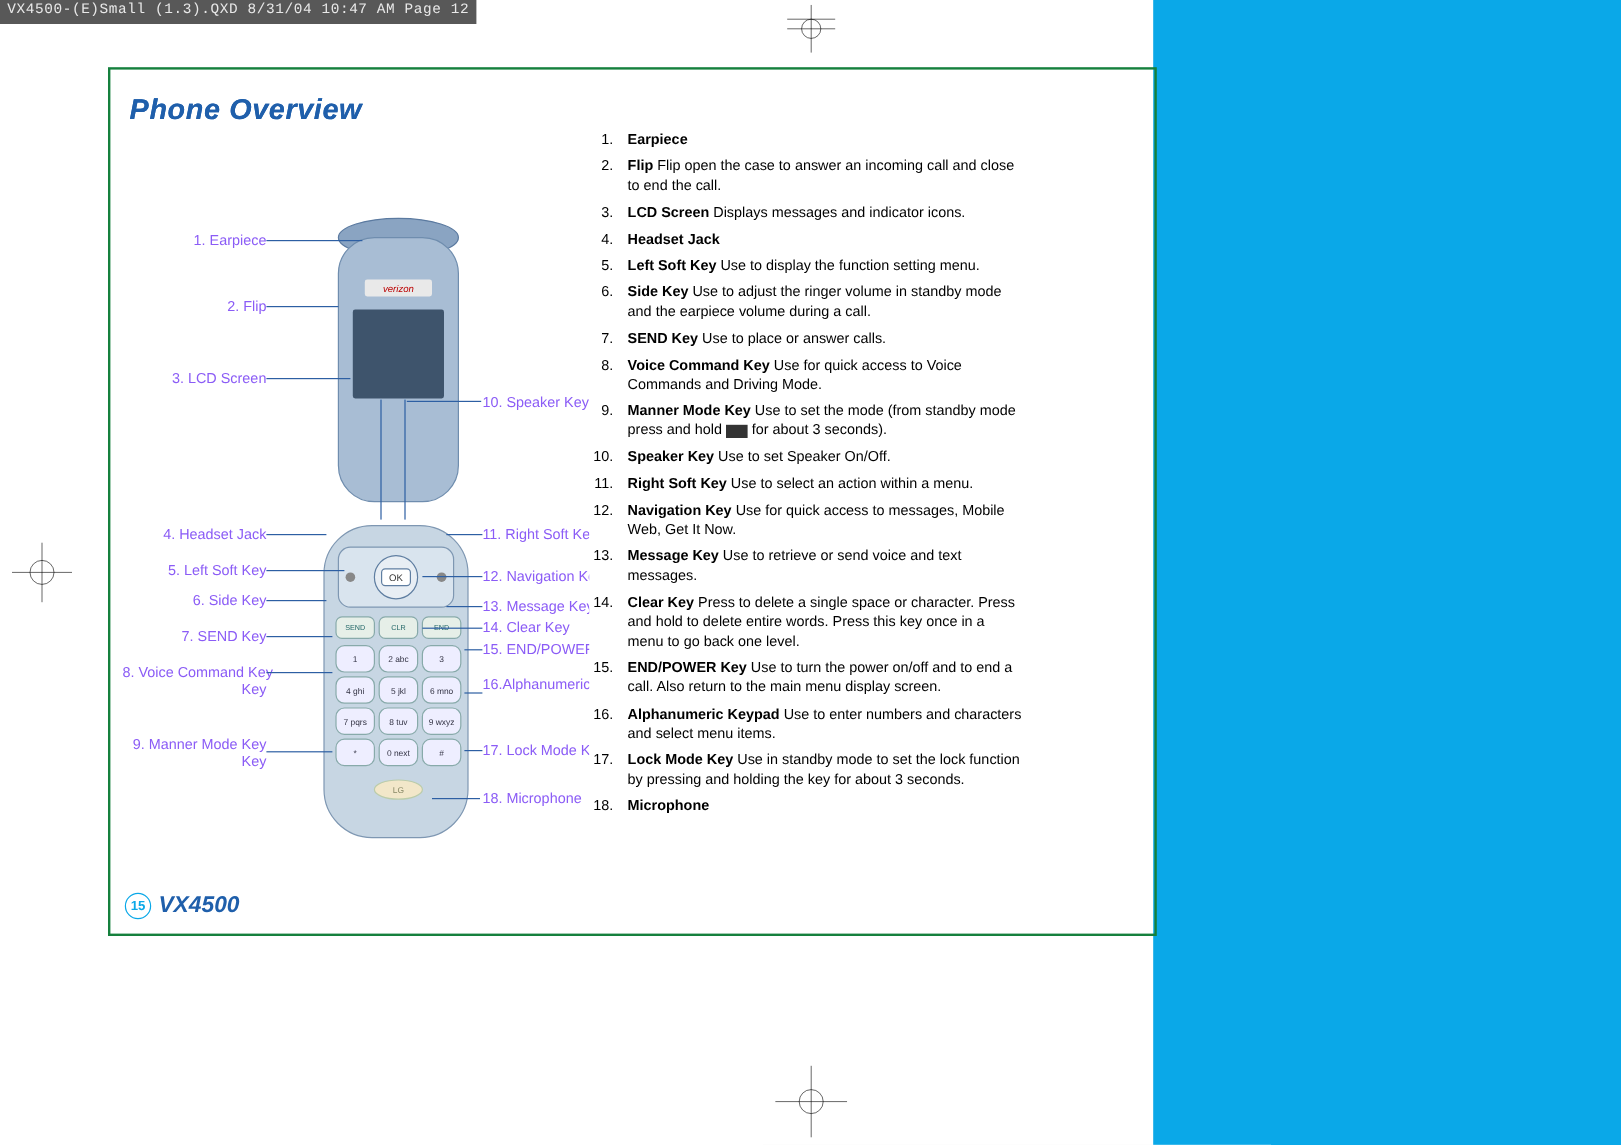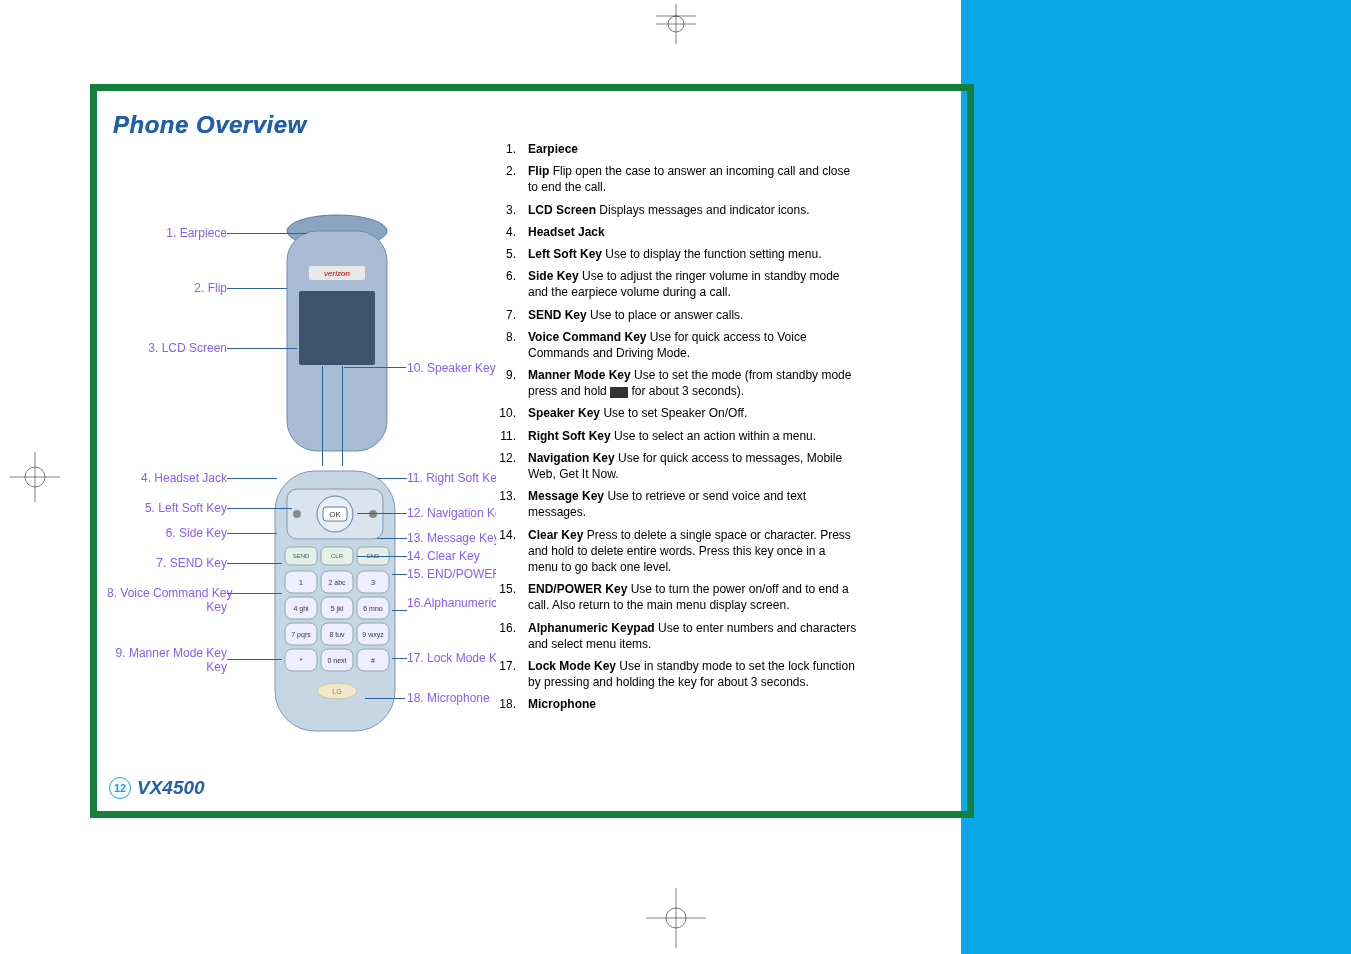--- a/index.html
+++ b/index.html
@@ -36,25 +36,25 @@
     transform: translateX(-50%);
   }
   .top-reg .cross {
     stroke: #000;
     stroke-width: 0.5;
     fill: none;
   }
   
   .spread {
     position: absolute;
-    top: 84px;
+    top: 56px;
     left: 90px;
     width: 870px;
     height: 720px;
-    border: 7px solid #15803d;
+    border: 2px solid #15803d;
   }
   .section-title {
     position: absolute;
     top: 20px;
     left: 16px;
     color: #1f5fab;
     font-style: italic;
     font-weight: 700;
     font-size: 24px;
     letter-spacing: 0.5px;
@@ -195,20 +195,21 @@
     left: 50%;
     bottom: 6px;
     transform: translateX(-50%);
   }
 </style>
 </head>
 <body>
 
 <div class="page-wrapper">
 
+  <div class="header-strip">VX4500-(E)Small (1.3).QXD  8/31/04  10:47 AM  Page 12</div>
 
   <svg class="top-reg" width="60" height="40" viewBox="0 0 60 40">
     <line class="cross" x1="30" y1="0" x2="30" y2="40"></line>
     <line class="cross" x1="10" y1="20" x2="50" y2="20"></line>
     <circle cx="30" cy="20" r="8" fill="none" stroke="#000" stroke-width="0.5"></circle>
     <line class="cross" x1="10" y1="12" x2="50" y2="12"></line>
   </svg>
 
   <svg class="reg-side left" width="50" height="50">
     <circle cx="25" cy="25" r="10" fill="none" stroke="#000" stroke-width="0.5"></circle>
@@ -421,21 +422,21 @@
             <span class="body"><b>Lock Mode Key</b> Use in standby mode to set the lock function by pressing and holding the  key for about 3 seconds. </span>
           </li>
           <li>
             <span class="num">18.</span>
             <span class="body"><b>Microphone</b></span>
           </li>
         </ol>
     </div>
 
     <div class="footer-left">
-      <div class="page-circle">12</div>
+      <div class="page-circle">15</div>
       <span class="model-label">VX4500</span>
     </div>
     <div class="footer-right">
       <span class="model-label">VX4500</span>
       <div class="page-circle">13</div>
     </div>
   </div>
 
 </div>
 

